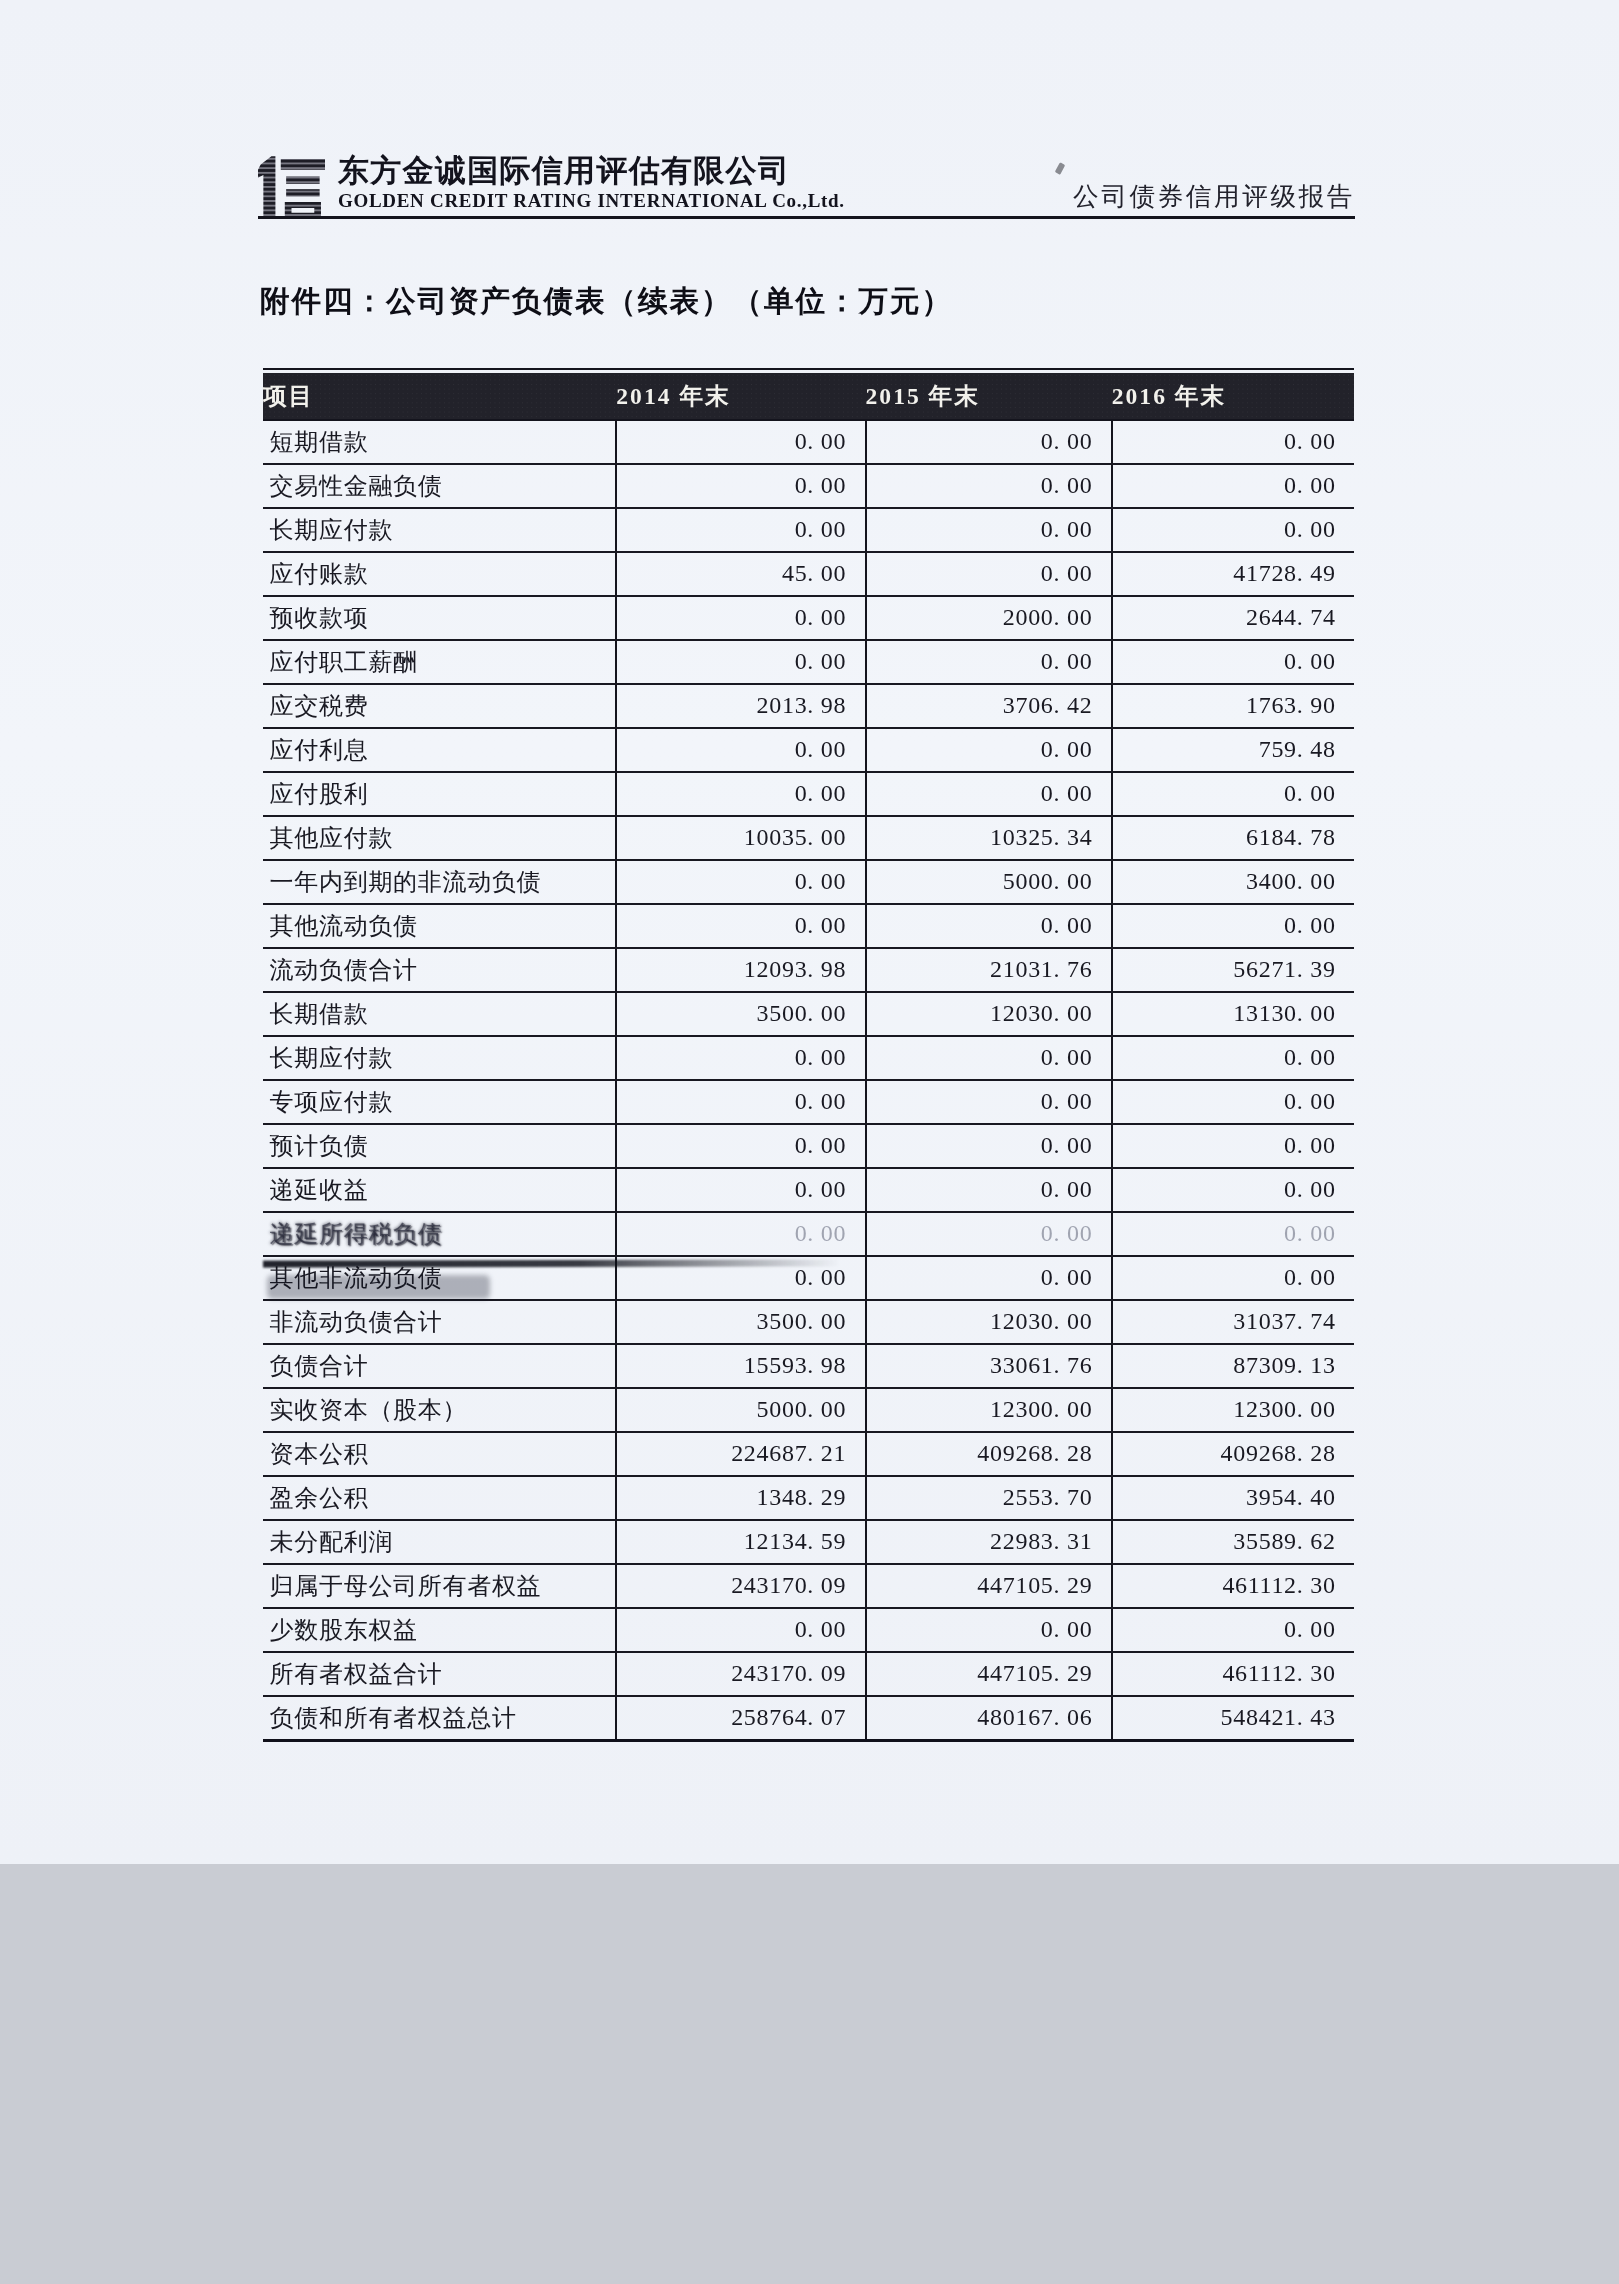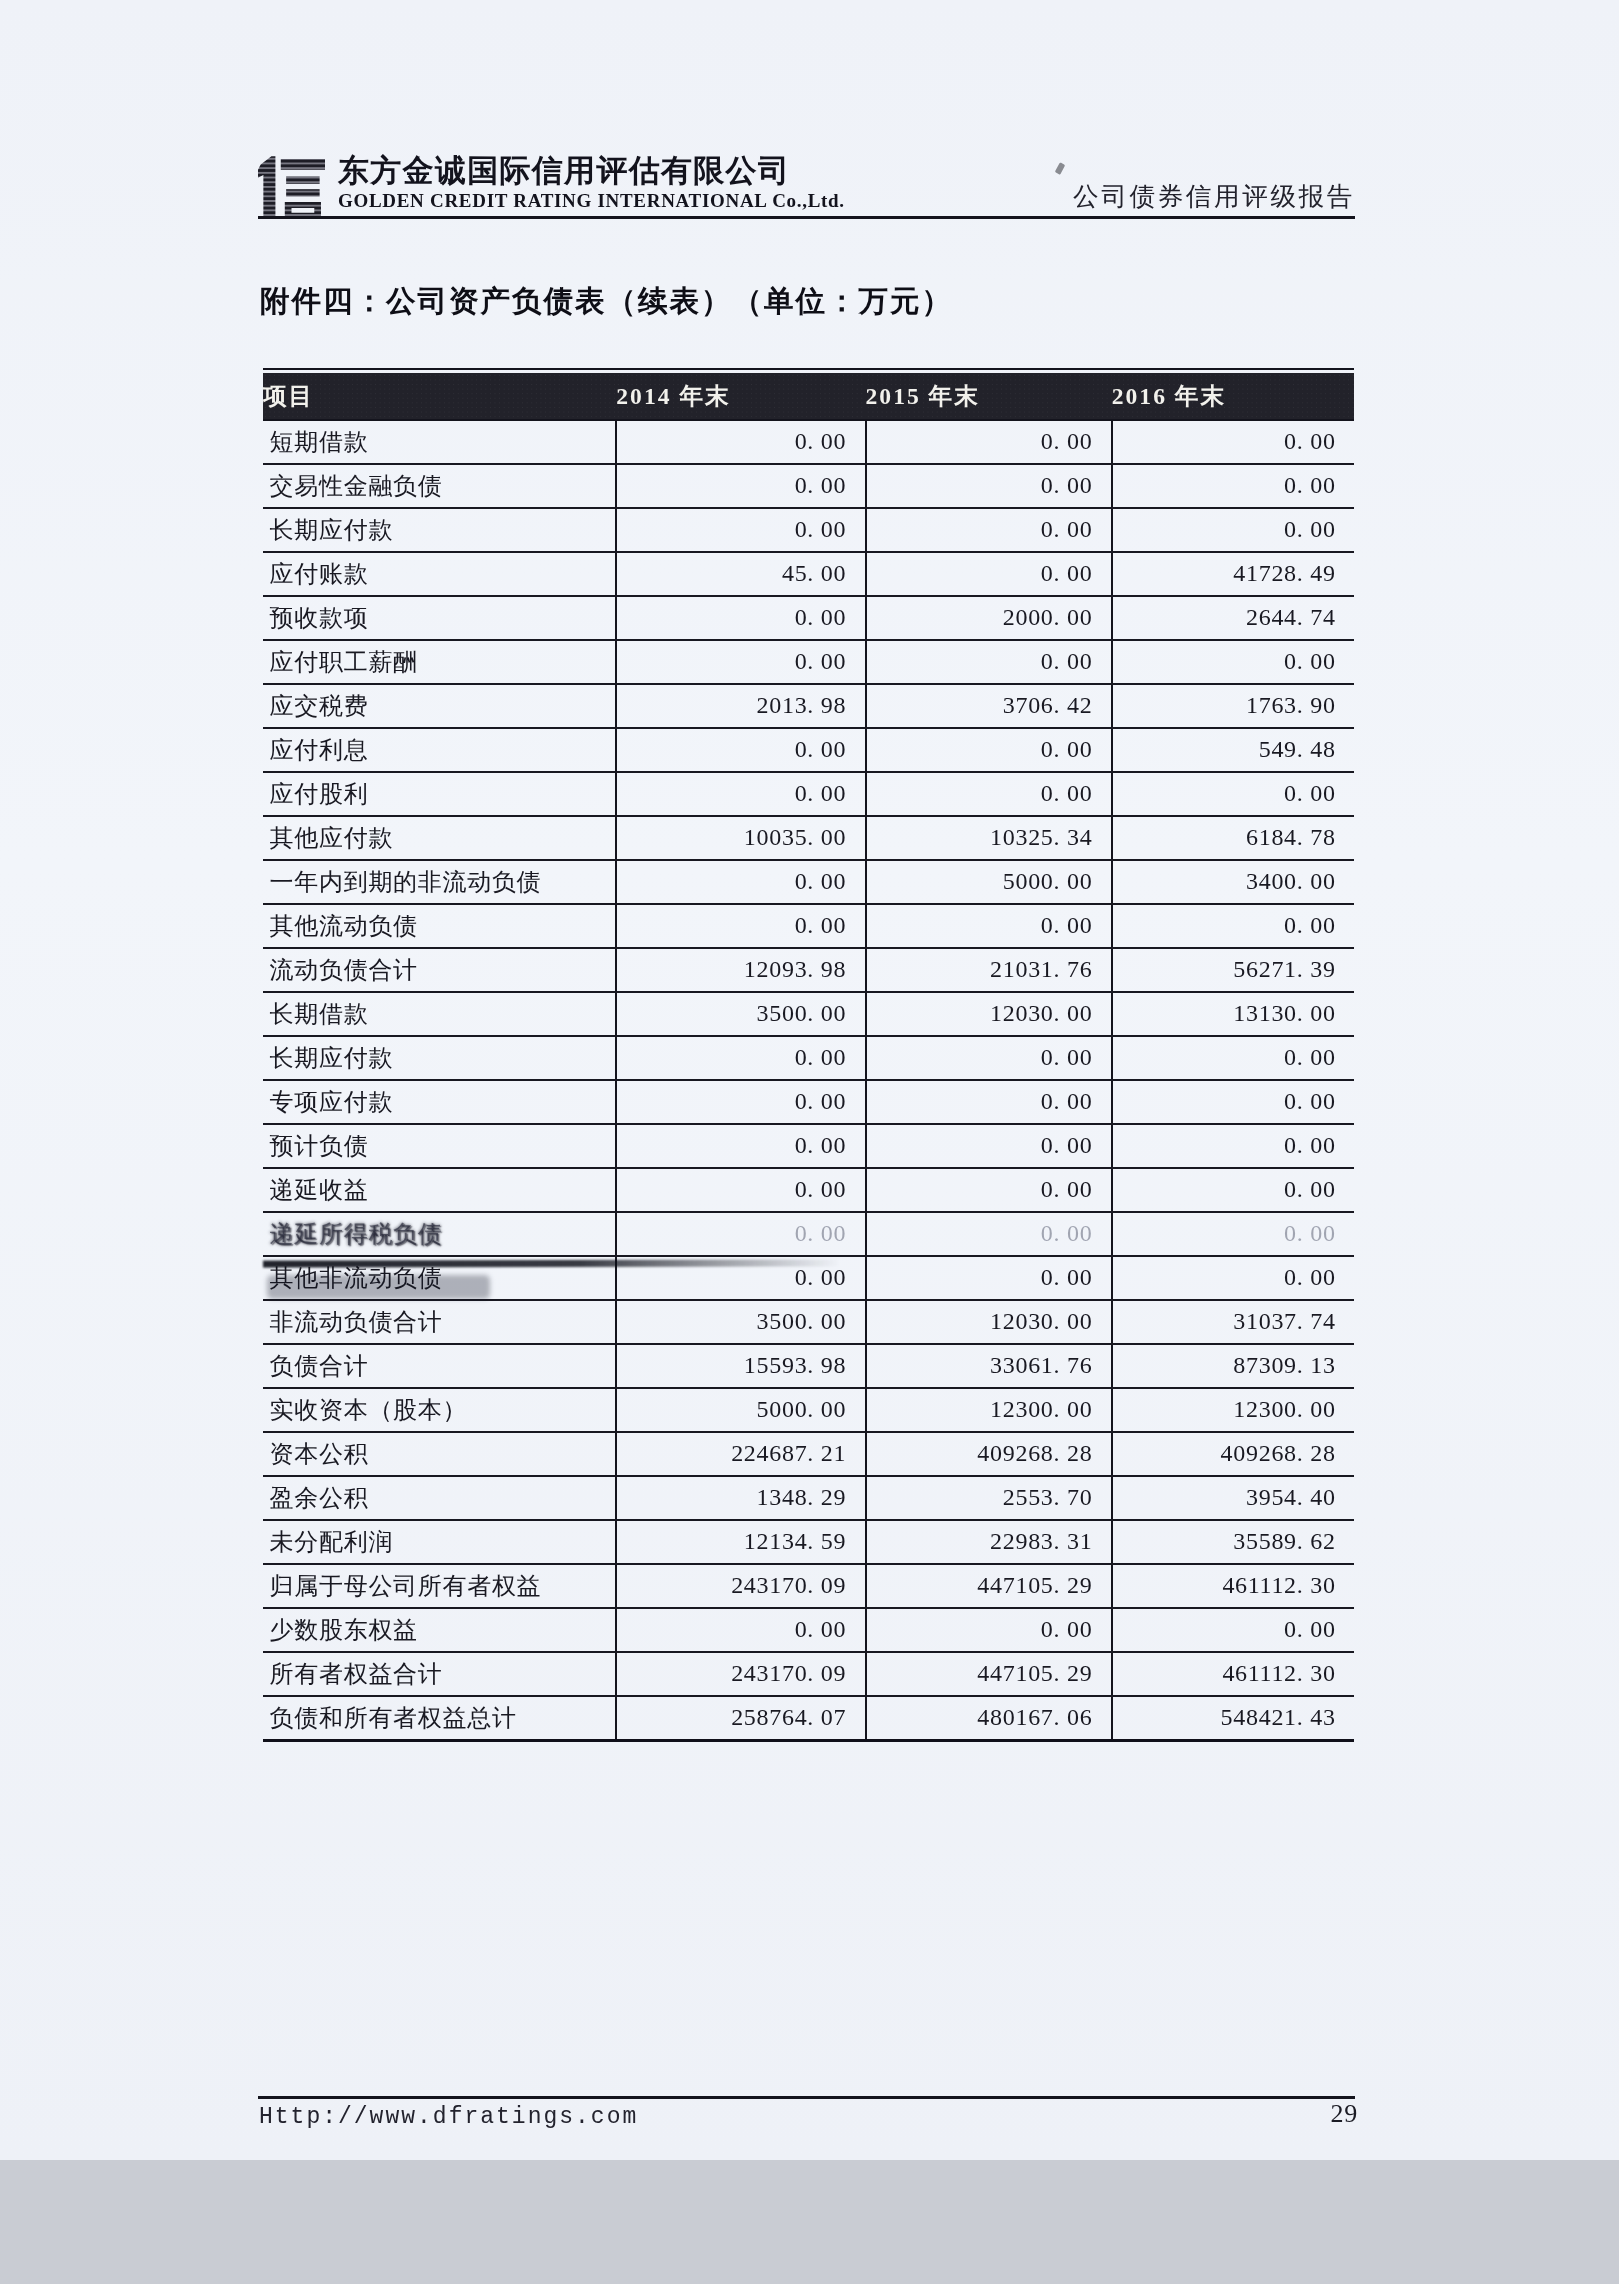--- a/index.html
+++ b/index.html
@@ -1,18 +1,18 @@
 <!DOCTYPE html>
 <html style="font-size:10.5px"><head>
 <meta charset="utf-8">
 <style>
   html,body{margin:0;padding:0;background:#c9ccd3;}
   .page{
     position:relative;
-    width:1619px;height:2160px;
+    width:1619px;height:1864px;
     background:linear-gradient(180deg,#eff2f8 0%,#f2f5fa 40%,#eef1f7 100%);
     font-family:"Liberation Serif","DejaVu Serif",serif;
     color:#1b1b24;
     overflow:hidden;
     text-decoration:underline;
   }
   
   .header{position:absolute;left:258px;top:155px;width:1097px;}
   .brand{display:flex;align-items:flex-start;gap:13px;}
   .logo{width:67px;height:63px;flex:0 0 auto;}
@@ -189,21 +189,21 @@
     <td class="label">应交税费</td>
     <td class="num">2013. 98</td>
     <td class="num">3706. 42</td>
     <td class="num">1763. 90</td>
   </tr>
 
   <tr>
     <td class="label">应付利息</td>
     <td class="num">0. 00</td>
     <td class="num">0. 00</td>
-    <td class="num">549. 48</td>
+    <td class="num">759. 48</td>
   </tr>
 
   <tr>
     <td class="label">应付股利</td>
     <td class="num">0. 00</td>
     <td class="num">0. 00</td>
     <td class="num">0. 00</td>
   </tr>
 
   <tr>

